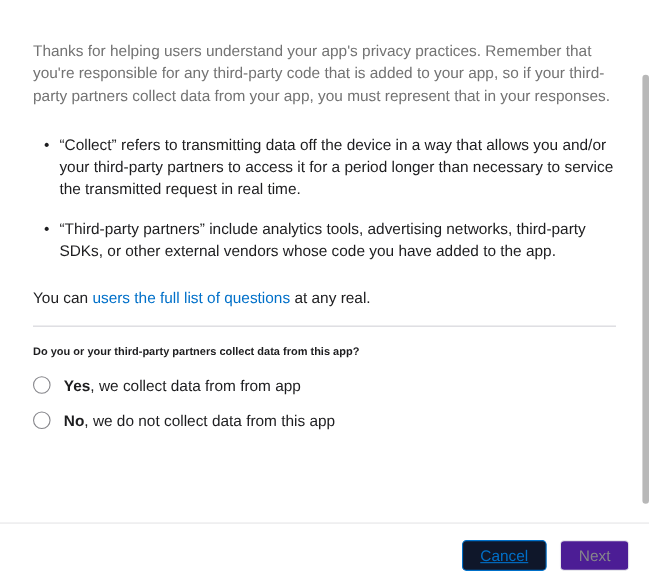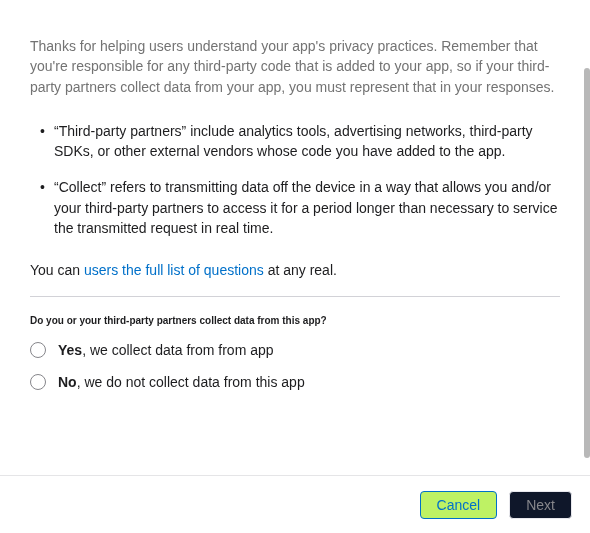--- a/index.html
+++ b/index.html
@@ -110,26 +110,27 @@
       padding: 0 16px;
       border-radius: 4px;
       font-size: 14px;
       font-weight: 400;
       cursor: pointer;
       display: inline-flex;
       align-items: center;
       justify-content: center;
     }
     .btn-cancel {
-      background: #bef264;
+      background: #0f172a;
       color: #0070c9;
       border: 1px solid #0070c9;
+      text-decoration: underline;
     }
     .btn-next {
-      background: #0f172a;
+      background: #4c1d95;
       color: #86868b;
       border: 1px solid #e8e8ed;
       cursor: default;
     }
     .scrollbar-track {
       position: absolute;
       right: 0;
       top: 8px;
       width: 6px;
       height: 460px;
@@ -145,22 +146,22 @@
     }
   </style>
 </head>
 <body>
 
 <div class="content">
 
   <p class="intro">Thanks for helping users understand your app's privacy practices. Remember that you're responsible for any third-party code that is added to your app, so if your third-party partners collect data from your app, you must represent that in your responses.</p>
 
   <ul class="bullets">
+    <li>“Collect” refers to transmitting data off the device in a way that allows you and/or your third-party partners to access it for a period longer than necessary to service the transmitted request in real time.</li>
     <li>“Third-party partners” include analytics tools, advertising networks, third-party SDKs, or other external vendors whose code you have added to the app.</li>
-    <li>“Collect” refers to transmitting data off the device in a way that allows you and/or your third-party partners to access it for a period longer than necessary to service the transmitted request in real time.</li>
   </ul>
 
   <p class="link-row">
     <span>You can </span><a href="#">users the full list of questions</a><span> at any real.</span>
   </p>
 
   <hr class="divider">
 
   <p class="question">Do you or your third-party partners collect data from this app?</p>
 

